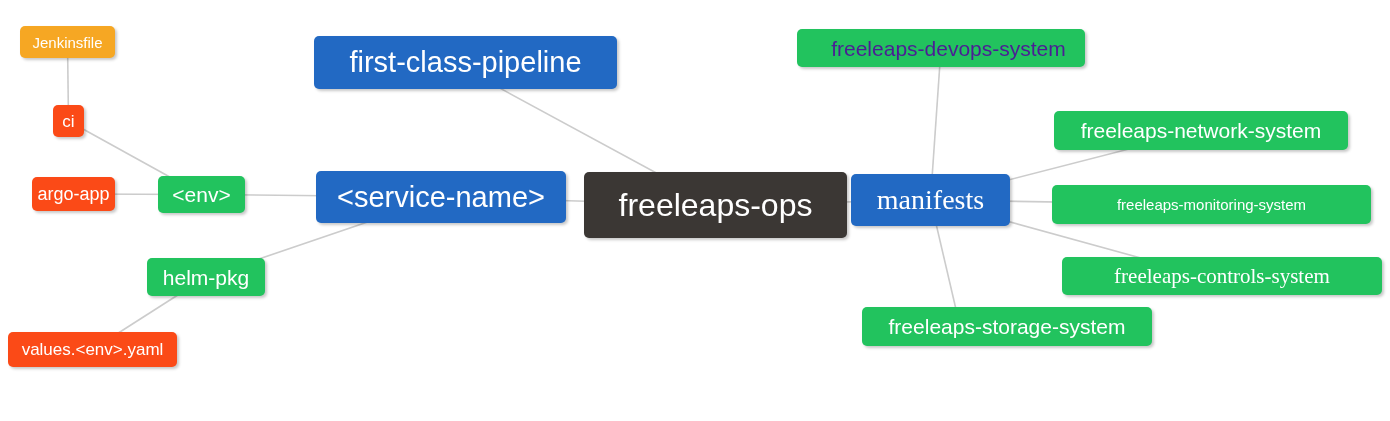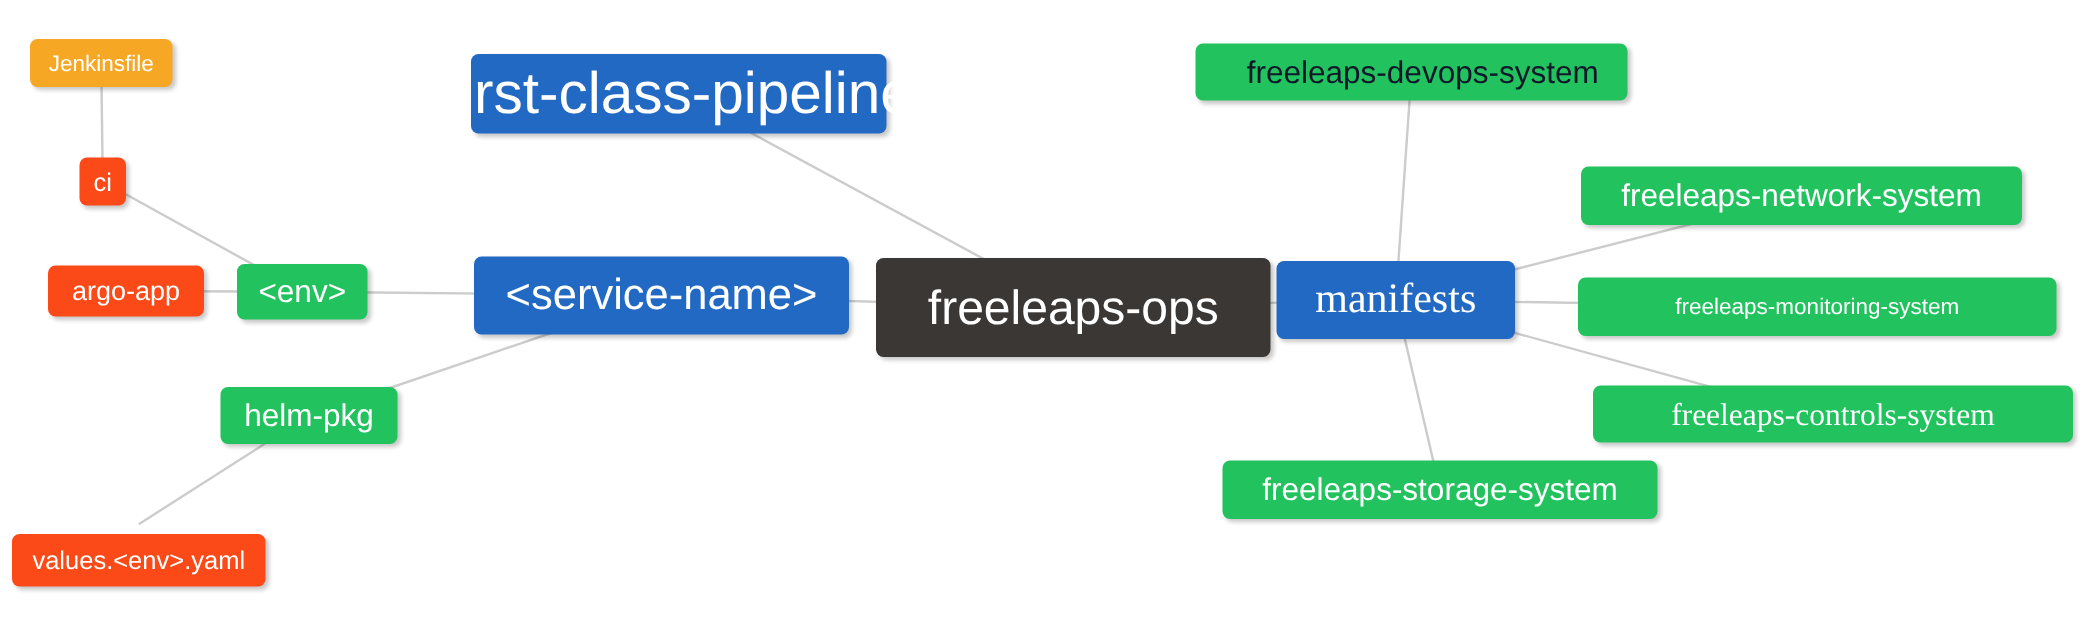--- a/index.html
+++ b/index.html
@@ -58,27 +58,27 @@
       <line x1="715.5" y1="205" x2="930.5" y2="200" stroke="#cccccc"></line>
       <line x1="930.5" y1="200" x2="941" y2="48" stroke="#cccccc"></line>
       <line x1="930.5" y1="200" x2="1201" y2="130.5" stroke="#cccccc"></line>
       <line x1="930.5" y1="200" x2="1211.5" y2="204.5" stroke="#cccccc"></line>
       <line x1="930.5" y1="200" x2="1206" y2="276" stroke="#cccccc"></line>
       <line x1="930.5" y1="200" x2="960" y2="326.5" stroke="#cccccc"></line>
     </svg>
   <div id="node-layer">
       <div class="node" style="left: 20px; top: 26px; width: 95px; height: 32px; font-size: 15px; background: rgb(246, 167, 35); color: rgb(255, 255, 255);">Jenkinsfile</div>
       <div class="node" style="left: 53px; top: 105px; width: 31px; height: 32px; font-size: 17px; background: rgb(251, 74, 23); color: rgb(255, 255, 255);">ci</div>
-      <div class="node" style="left: 32px; top: 177px; width: 104px; height: 34px; font-size: 18px; background: rgb(251, 74, 23); color: rgb(255, 255, 255);">argo-app</div>
+      <div class="node" style="left: 32px; top: 177px; width: 83px; height: 34px; font-size: 18px; background: rgb(251, 74, 23); color: rgb(255, 255, 255);">argo-app</div>
       <div class="node" style="left: 158px; top: 176px; width: 87px; height: 37px; font-size: 21px; background: rgb(34, 195, 94); color: rgb(255, 255, 255); text-align: right;">&lt;env&gt;</div>
       <div class="node" style="left: 147px; top: 258px; width: 118px; height: 38px; font-size: 21px; background: rgb(34, 195, 94); color: rgb(255, 255, 255);">helm-pkg</div>
-      <div class="node" style="left: 8px; top: 332px; width: 169px; height: 35px; font-size: 17px; background: rgb(251, 74, 23); color: rgb(255, 255, 255); margin-top: 24px;">values.&lt;env&gt;.yaml</div>
-      <div class="node" style="left: 314px; top: 36px; width: 277px; height: 53px; font-size: 39px; background: rgb(34, 105, 195); color: rgb(255, 255, 255);">first-class-pipeline</div>
+      <div class="node" style="left: 8px; top: 332px; width: 169px; height: 35px; font-size: 17px; background: rgb(251, 74, 23); color: rgb(255, 255, 255);">values.&lt;env&gt;.yaml</div>
+      <div class="node" style="left: 314px; top: 36px; width: 303px; height: 53px; font-size: 29px; background: rgb(34, 105, 195); color: rgb(255, 255, 255);">first-class-pipeline</div>
       <div class="node" style="left: 316px; top: 171px; width: 250px; height: 52px; font-size: 29px; background: rgb(34, 105, 195); color: rgb(255, 255, 255);">&lt;service-name&gt;</div>
       <div class="node" style="left: 584px; top: 172px; width: 263px; height: 66px; font-size: 32px; background: rgb(59, 55, 52); color: rgb(255, 255, 255);">freeleaps-ops</div>
       <div class="node" style="left: 851px; top: 174px; width: 159px; height: 52px; font-size: 28px; background: rgb(34, 105, 195); color: rgb(255, 255, 255); font-family: Liberation Serif, serif;">manifests</div>
-      <div class="node" style="left: 797px; top: 29px; width: 288px; height: 38px; font-size: 21px; background: rgb(34, 195, 94); color: #0f172a; padding-left: 15px;">freeleaps-devops-system</div>
+      <div class="node" style="left: 797px; top: 29px; width: 288px; height: 38px; font-size: 21px; background: rgb(34, 195, 94); color: #4c1d95; padding-left: 15px;">freeleaps-devops-system</div>
       <div class="node" style="left: 1054px; top: 111px; width: 294px; height: 39px; font-size: 21px; background: rgb(34, 195, 94); color: rgb(255, 255, 255);">freeleaps-network-system</div>
       <div class="node" style="left: 1052px; top: 185px; width: 319px; height: 39px; font-size: 15px; background: rgb(34, 195, 94); color: rgb(255, 255, 255);">freeleaps-monitoring-system</div>
       <div class="node" style="left: 1062px; top: 257px; width: 320px; height: 38px; font-size: 21px; background: rgb(34, 195, 94); color: rgb(255, 255, 255); font-family: Liberation Serif, serif;">freeleaps-controls-system</div>
-      <div class="node" style="left: 815px; top: 307px; width: 290px; height: 39px; font-size: 21px; background: rgb(34, 195, 94); color: rgb(255, 255, 255);">freeleaps-storage-system</div>
+      <div class="node" style="left: 862px; top: 307px; width: 290px; height: 39px; font-size: 21px; background: rgb(34, 195, 94); color: rgb(255, 255, 255);">freeleaps-storage-system</div>
     </div>
 </div>
 
 </body></html>

